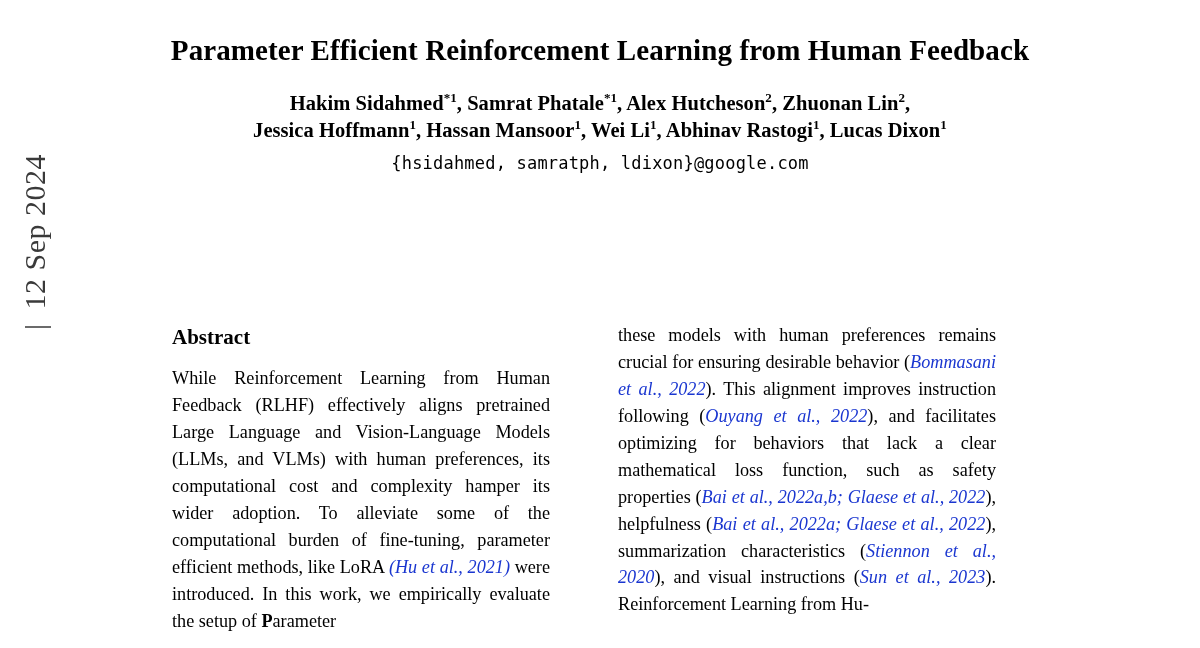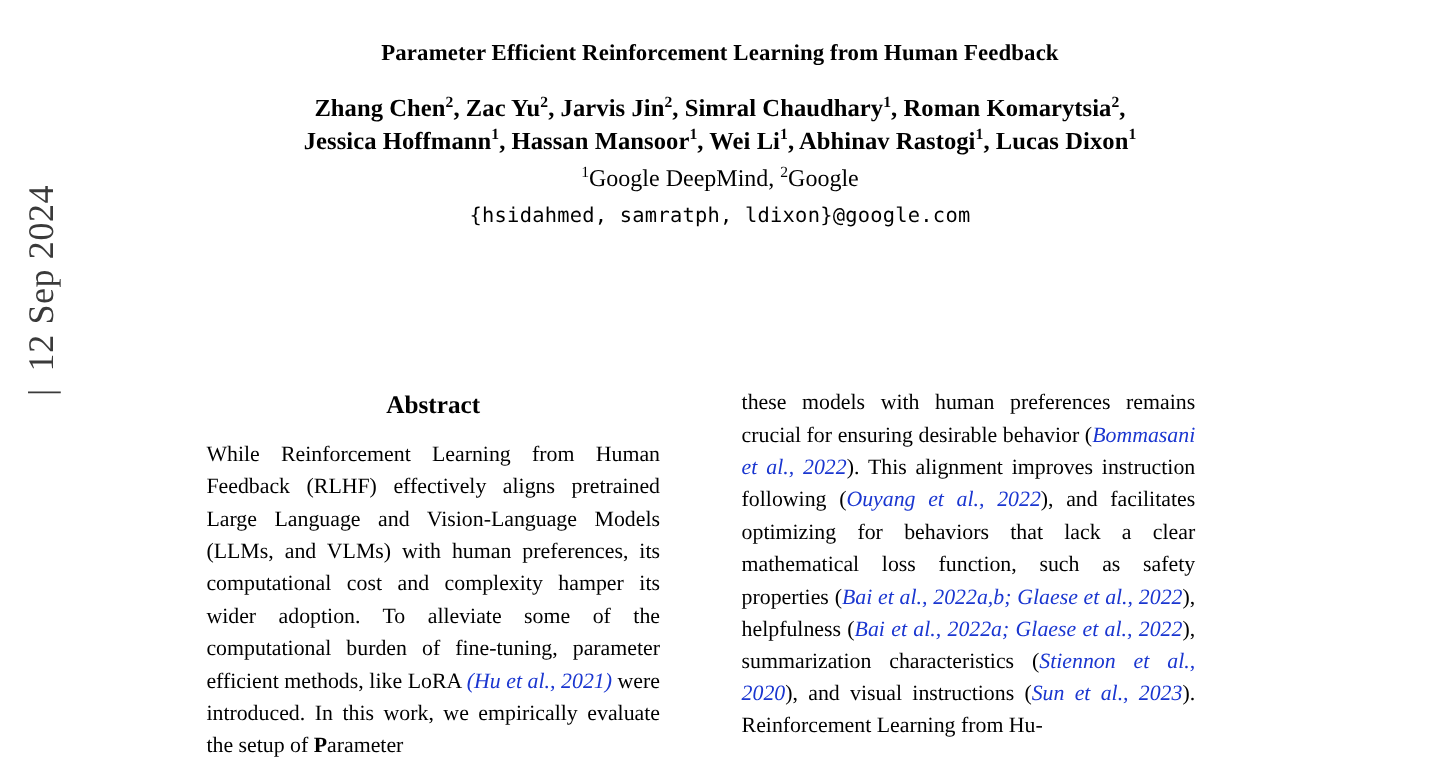--- a/index.html
+++ b/index.html
@@ -42,21 +42,21 @@
 
   
   .titleblock {
     position: absolute;
     left: 110px;
     top: 34px;
     width: 980px;
     text-align: center;
   }
   .paper-title {
-    font-size: 19px;
+    font-size: 29px;
     font-weight: bold;
     line-height: 1.17;
     letter-spacing: 0.1px;
     margin: 0;
   }
 
   .authors {
     margin-top: 22px;
     font-size: 20.5px;
     font-weight: bold;
@@ -102,21 +102,21 @@
     font-size: 18.2px;
     line-height: 1.48;
     text-align: justify;
     text-justify: inter-word;
     hyphens: auto;
   }
   .col-left { left: 172px; }
   .col-right { left: 618px; }
 
   .abstract-head {
-    text-align: center;
+    text-align: left;
     font-size: 21px;
     font-weight: bold;
     margin: 0 0 12px 0;
   }
   .col p {
     margin: 0;
   }
   .cite {
     color: #1a36d0;
     font-style: italic;
@@ -130,24 +130,23 @@
 
 <div class="page">
 
   <div class="side-stamp">
     <span class="bar">|</span><span>12 Sep 2024</span>
   </div>
 
   <div class="titleblock">
     <h1 class="paper-title">Parameter Efficient Reinforcement Learning from Human Feedback</h1>
     <div class="authors">
-        <div>Zhang Chen<sup>2</sup>, Zac Yu<sup>2</sup>, Jarvis Jin<sup>2</sup>, Simral Chaudhary<sup>1</sup>, Roman Komarytsia<sup>2</sup>,</div>
+        <div>Hakim Sidahmed<sup>*</sup><sup>1</sup>, Samrat Phatale<sup>*</sup><sup>1</sup>, Alex Hutcheson<sup>2</sup>, Zhuonan Lin<sup>2</sup>,</div>
         <div>Jessica Hoffmann<sup>1</sup>, Hassan Mansoor<sup>1</sup>, Wei Li<sup>1</sup>, Abhinav Rastogi<sup>1</sup>, Lucas Dixon<sup>1</sup></div>
       </div>
-    <div class="affiliations"><sup>1</sup>Google DeepMind, <sup>2</sup>Google</div>
     <div class="emails">{hsidahmed, samratph, ldixon}@google.com</div>
   </div>
 
   <div class="columns">
     <div class="col col-left">
       <div class="abstract-head">Abstract</div>
       <p><span>While Reinforcement Learning from Human Feedback (RLHF) effectively aligns pretrained Large Language and Vision-Language Models (LLMs, and VLMs) with human preferences, its computational cost and complexity hamper its wider adoption. To alleviate some of the computational burden of fine-tuning, parameter efficient methods, like LoRA </span><span class="cite">(Hu et al., 2021)</span><span> were introduced. In this work, we empirically evaluate the setup of </span><span class="bold-inline">P</span><span>arameter</span></p>
     </div>
     <div class="col col-right">
       <p><span>these models with human preferences remains crucial for ensuring desirable behavior (</span><span class="cite">Bommasani et al., 2022</span><span>). This alignment improves instruction following (</span><span class="cite">Ouyang et al., 2022</span><span>), and facilitates optimizing for behaviors that lack a clear mathematical loss function, such as safety properties (</span><span class="cite">Bai et al., 2022a,b; Glaese et al., 2022</span><span>), helpfulness (</span><span class="cite">Bai et al., 2022a; Glaese et al., 2022</span><span>), summarization characteristics (</span><span class="cite">Stiennon et al., 2020</span><span>), and visual instructions (</span><span class="cite">Sun et al., 2023</span><span>). Reinforcement Learning from Hu-</span></p>

